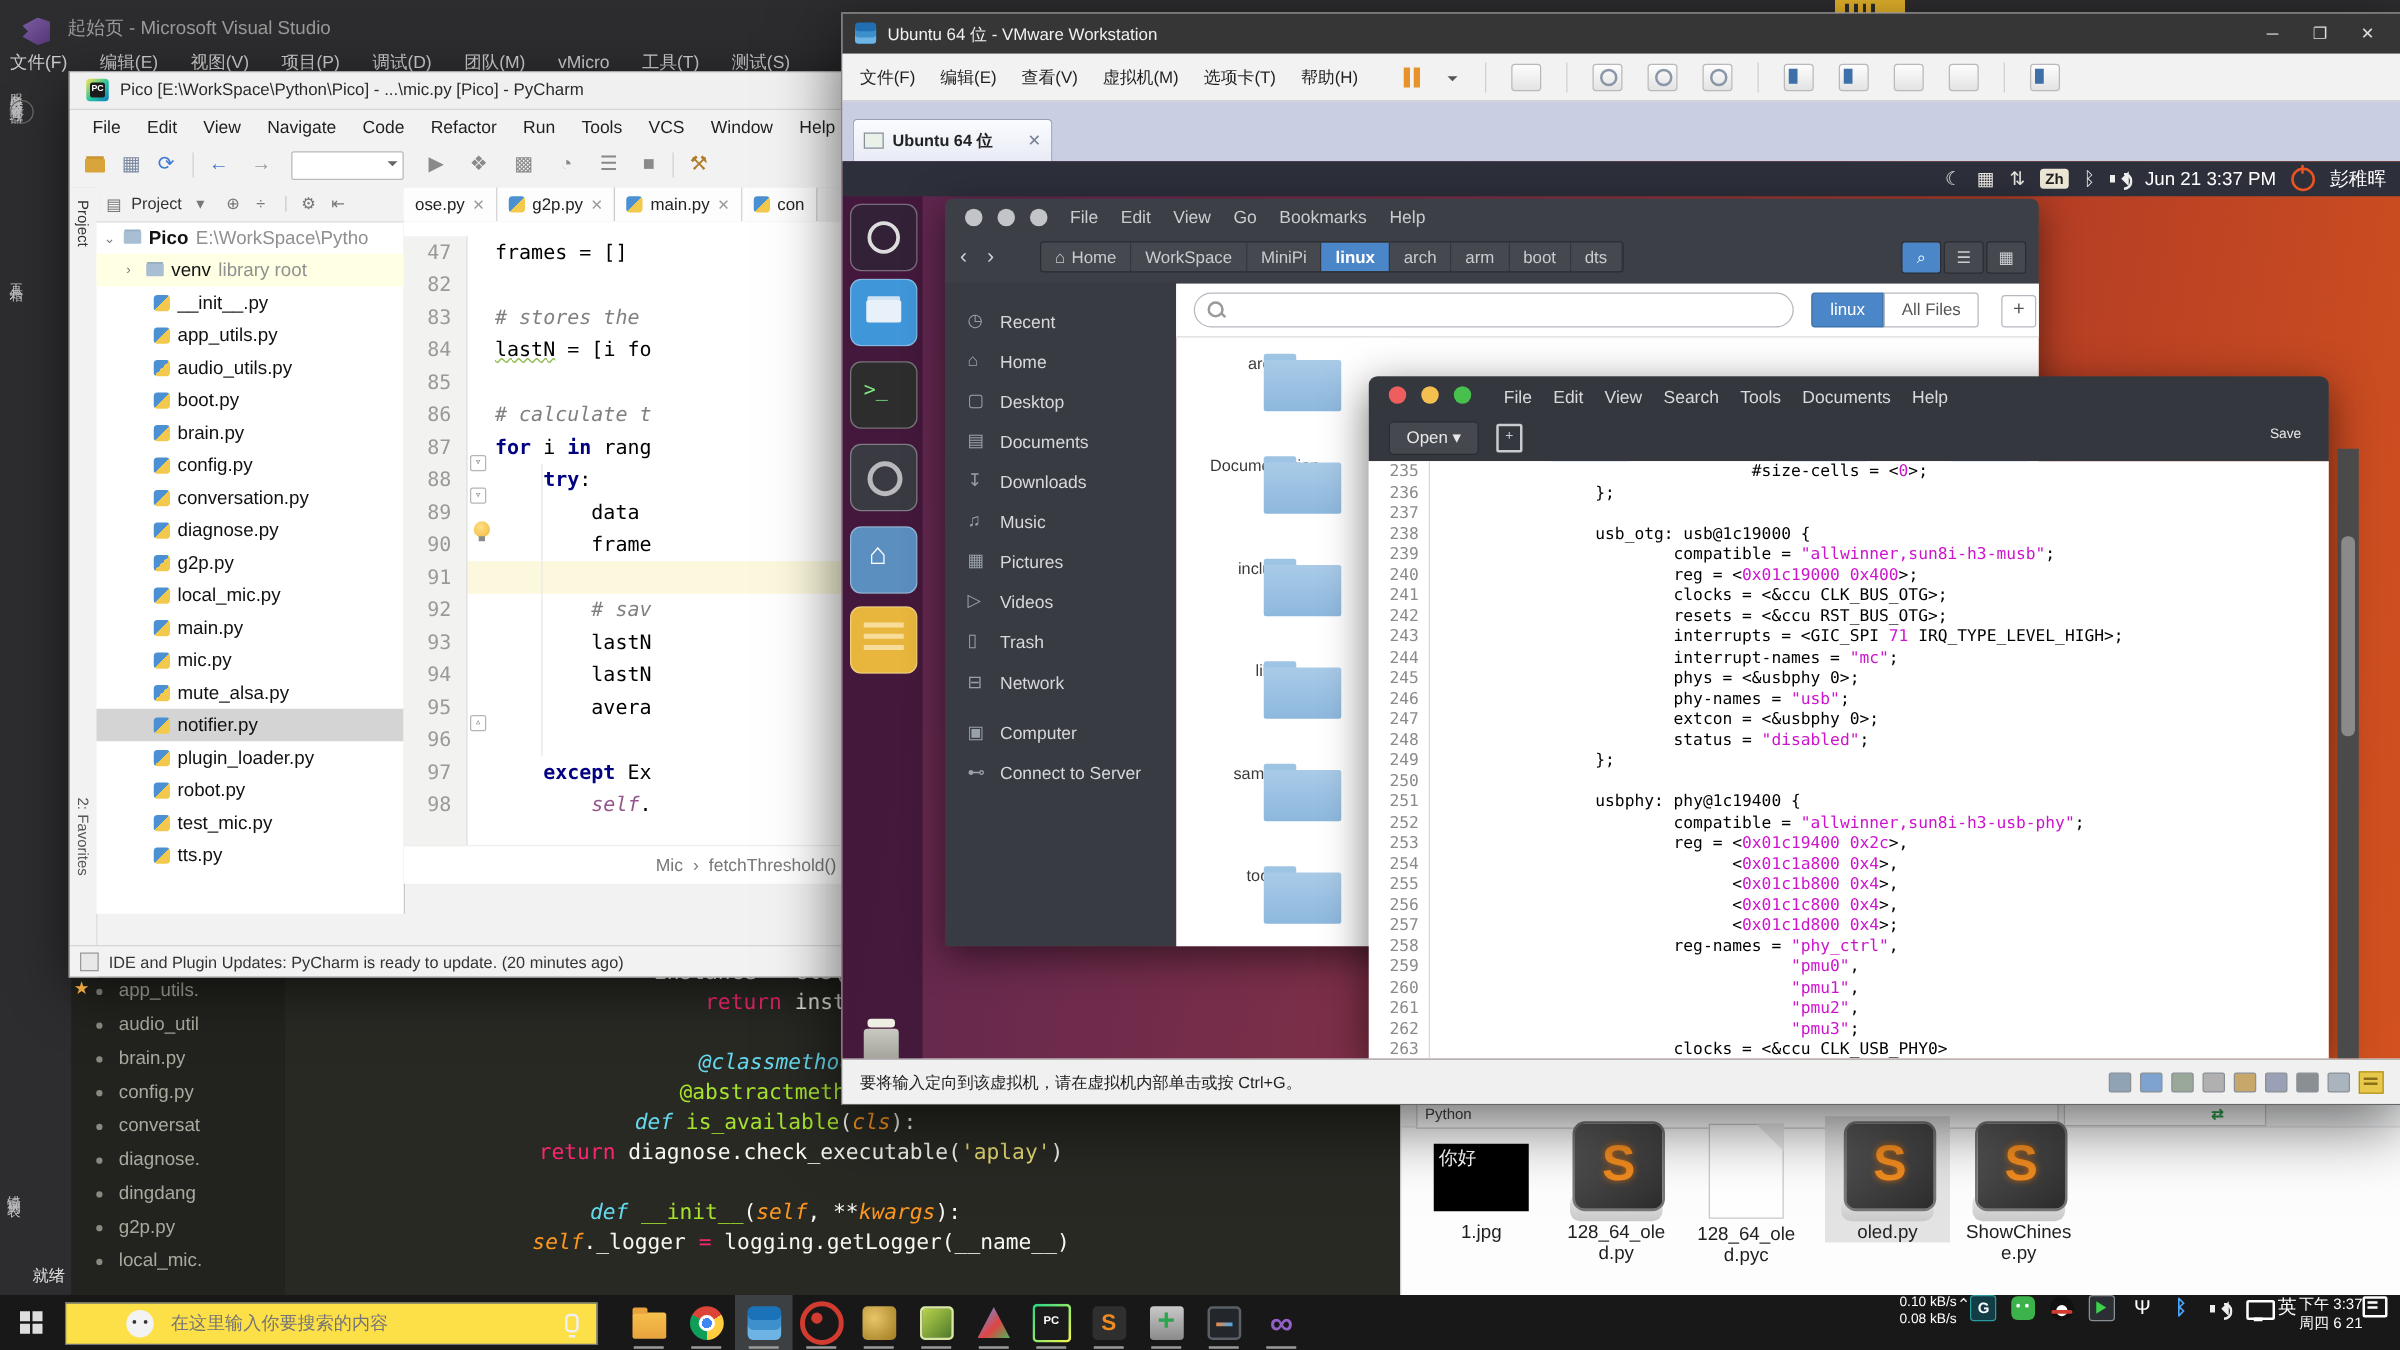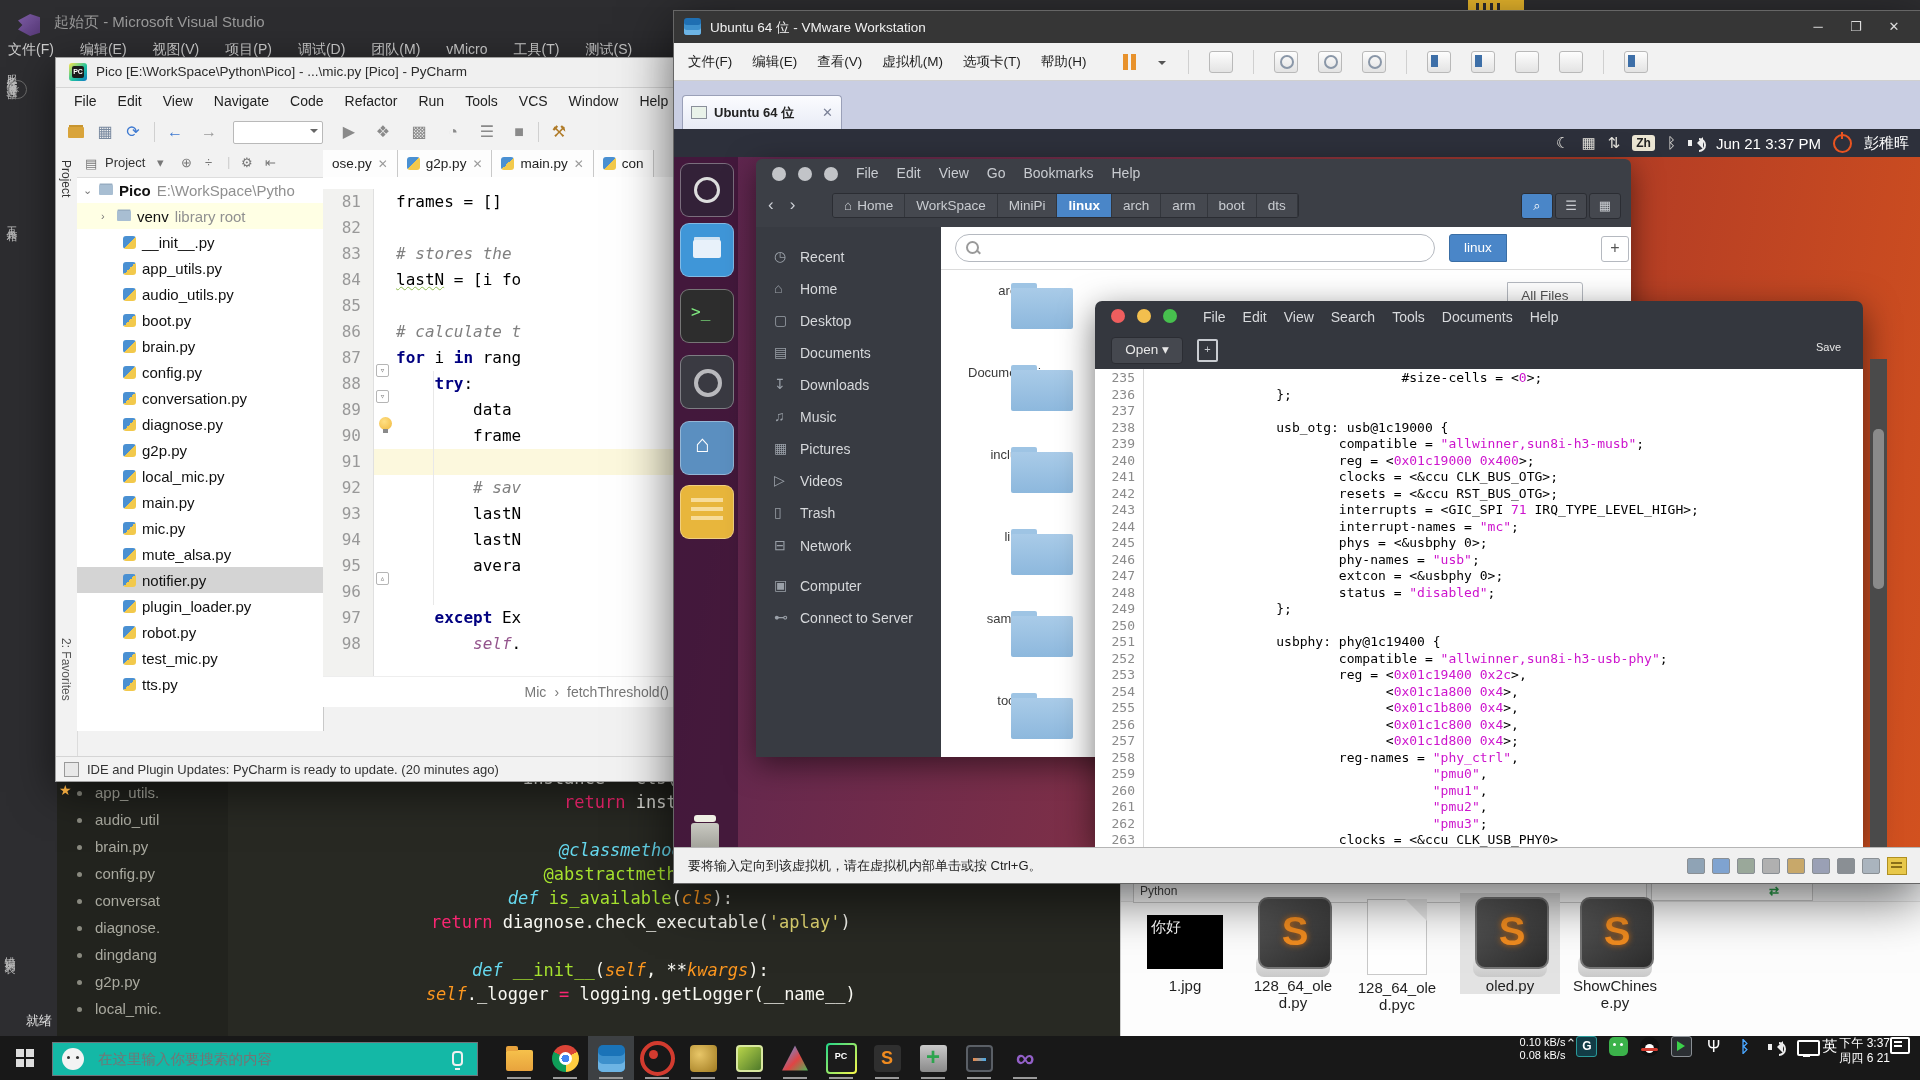--- a/index.html
+++ b/index.html
@@ -181,21 +181,21 @@
   .vm-devs{margin-left:auto;display:flex;gap:7px;align-items:center;}
   .dev{width:16px;height:14px;border-radius:2px;border:1px solid #8a8f94;}
   .dev-note{width:18px;height:16px;background:#e8c84a;border:1px solid #b09020;position:relative;}
   .dev-note:after{content:"";position:absolute;left:3px;top:4px;width:11px;height:2px;background:#8a6f18;box-shadow:0 4px 0 #8a6f18;}
   
   .nt-partial{position:absolute;top:118px;width:62px;height:30px;overflow:hidden;}
   
   #taskbar{position:absolute;left:0;top:1036px;width:1920px;height:44px;background:#181818;z-index:10;color:#fff;}
   .tb-start{position:absolute;left:16px;top:13px;width:18px;height:18px;display:grid;grid-template-columns:8px 8px;grid-template-rows:8px 8px;gap:2px;}
   .tb-start i{background:#dedede;}
-  .tb-search{position:absolute;left:52px;top:6px;width:424px;height:32px;background:#14b8a6;border:1px solid #6f747a;display:flex;align-items:center;}
+  .tb-search{position:absolute;left:52px;top:6px;width:424px;height:32px;background:#fde047;border:1px solid #6f747a;display:flex;align-items:center;justify-content:center;}
   .cortana{width:22px;height:22px;border-radius:50%;background:#f3f3f3;margin-left:9px;position:relative;}
   .cortana:after{content:"";position:absolute;left:5px;top:8px;width:3px;height:3px;border-radius:50%;background:#333;box-shadow:9px 0 0 #333;}
   .tb-search input{border:none;background:transparent;outline:none;font-size:14.5px;color:#23272b;margin-left:12px;width:300px;font-family:"Liberation Sans",sans-serif;}
   .mic{position:absolute;right:14px;top:8px;width:7px;height:11px;border:2px solid #f0f0f0;border-radius:4px;}
   .mic:after{content:"";position:absolute;left:1px;top:12px;width:5px;height:3px;border-bottom:2px solid #f0f0f0;}
   .tb-app{position:absolute;top:0;width:46px;height:44px;display:flex;align-items:center;justify-content:center;}
   .tb-app.active{background:#3d4043;}
   .tb-app .ul{position:absolute;bottom:1px;left:11px;width:24px;height:2px;background:#9a9a9a;}
   .ai{width:27px;height:27px;position:relative;}
   .ai-folder{background:linear-gradient(#f6c14b,#e8a33d);border-radius:2px;margin-top:4px;height:21px;}
@@ -475,21 +475,21 @@
           <span class="x">✕</span>
         </div>
         <div class="pc-tab">
           <span class="py-ic"></span>
           <span>con</span>
         </div>
       </div>
     <div class="pc-editor">
       <div class="pc-curline" id="pc-curline" style="top: 272px;"></div>
       <div class="pc-gutter" id="pc-gutter">
-          <div>81</div>
+          <div>47</div>
           <div>82</div>
           <div>83</div>
           <div>84</div>
           <div>85</div>
           <div>86</div>
           <div>87</div>
           <div>88</div>
           <div>89</div>
           <div>90</div>
           <div>91</div>
@@ -744,21 +744,21 @@
               <b>⊷</b>
               <span>Connect to Server</span>
             </div>
           </div>
         <div class="nt-main">
           <div class="nt-srow">
             <span class="nt-input">
                 <i></i>
               </span>
             <span class="nt-chip" style="left:508px;width:58px;background:#4a86c8;color:#fff;border:1px solid #3a6ea5;border-radius:3px 0 0 3px;">linux</span>
-            <span class="nt-chip" style="left:566px;width:76px;background:#fff;color:#555;border:1px solid #b5b9c0;border-radius:0 3px 3px 0;margin-top:48px;">All Files</span>
+            <span class="nt-chip" style="left:566px;width:76px;background:#fff;color:#555;border:1px solid #b5b9c0;border-radius:0 3px 3px 0;">All Files</span>
             <span class="nt-plus" style="left:660px;">+</span>
           </div>
           <div id="nt-folders">
               <div class="nt-fold" style="left: 27px; top: 56px;"><span class="folder-ic"></span><div>arch</div></div>
               <div class="nt-fold" style="left: 27px; top: 138px;"><span class="folder-ic"></span><div>Documentation</div></div>
               <div class="nt-fold" style="left: 27px; top: 220px;"><span class="folder-ic"></span><div>include</div></div>
               <div class="nt-fold" style="left: 27px; top: 302px;"><span class="folder-ic"></span><div>lib</div></div>
               <div class="nt-fold" style="left: 27px; top: 384px;"><span class="folder-ic"></span><div>samples</div></div>
               <div class="nt-fold" style="left: 27px; top: 466px;"><span class="folder-ic"></span><div>tools</div></div>
             </div>

